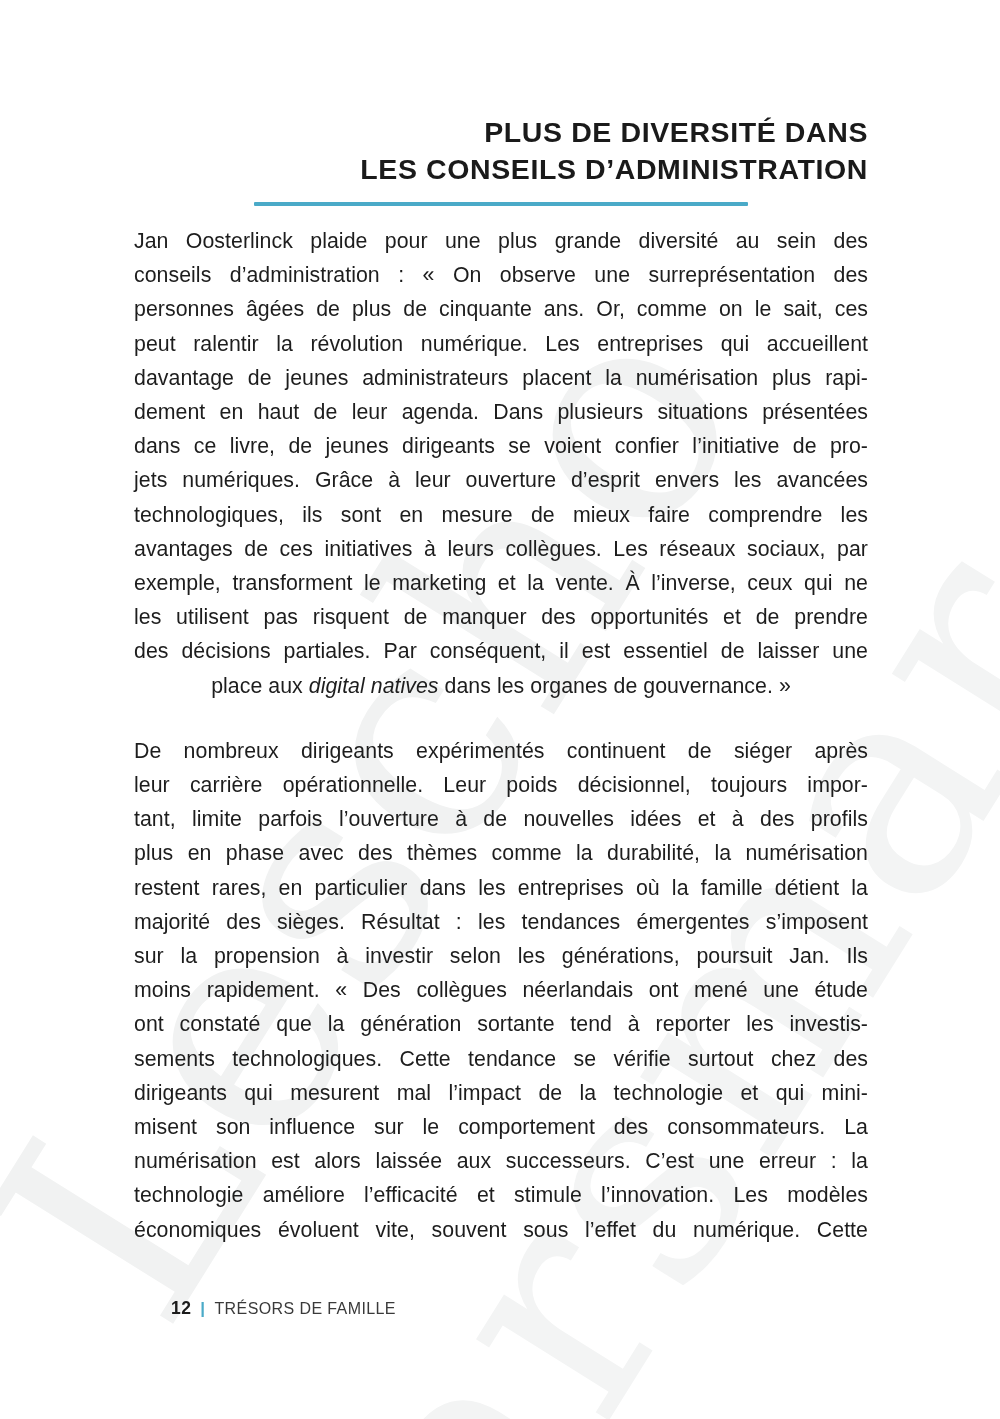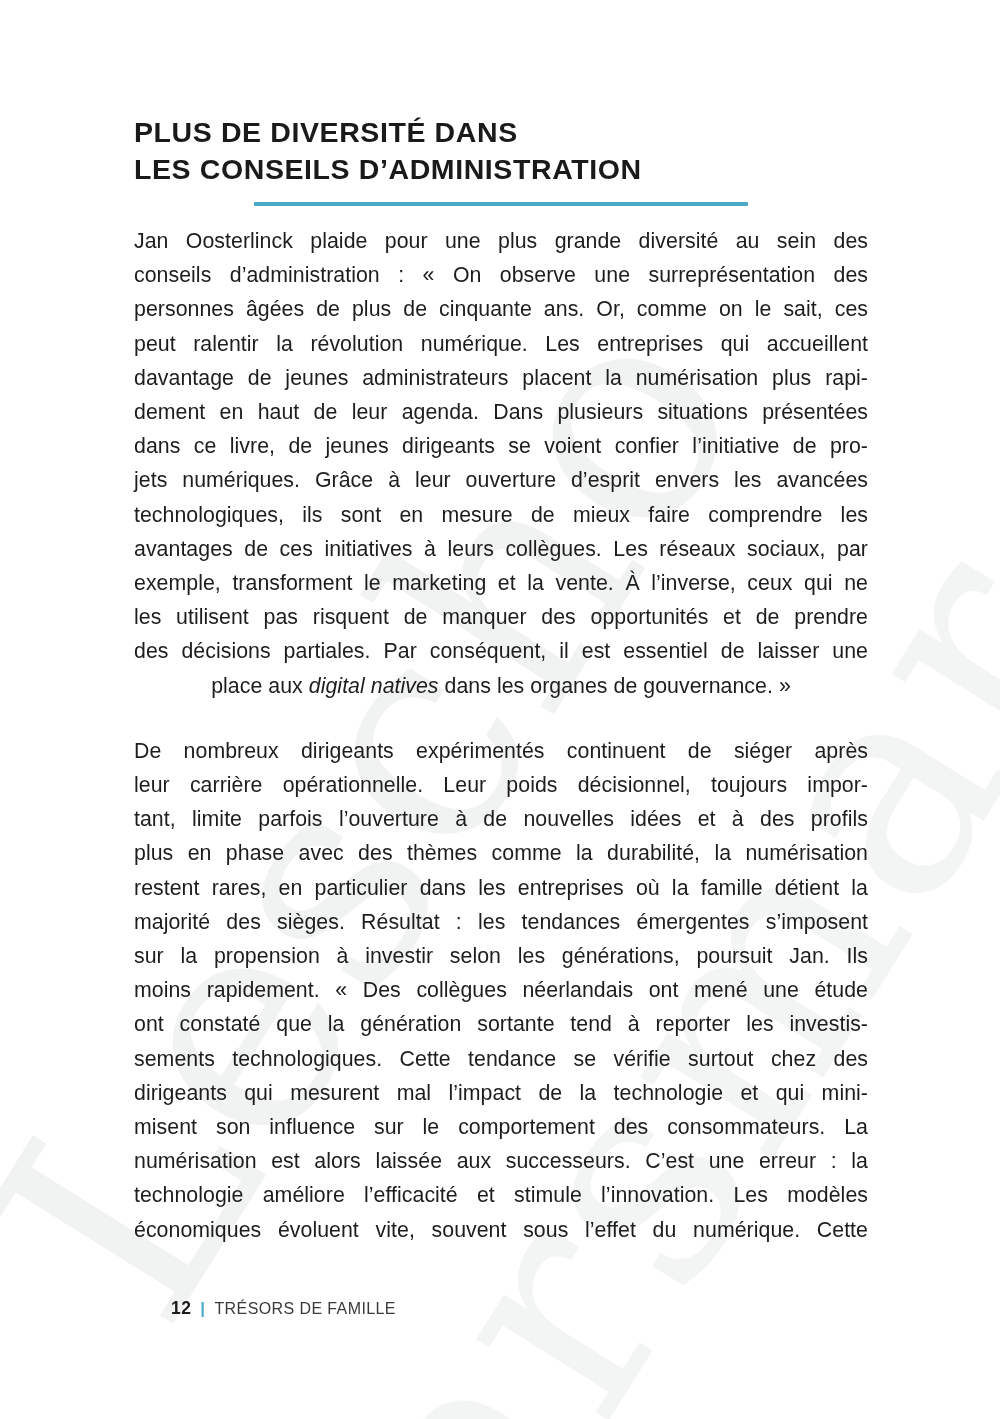--- a/index.html
+++ b/index.html
@@ -58,21 +58,21 @@
     z-index: 2;
     padding: 0;
   }
 
   
   .title-block {
     position: absolute;
     left: 134px;
     top: 114px;
     width: 734px;
-    text-align: left;
+    text-align: right;
   }
   .doc-title {
     margin: 0;
     font-family: "Liberation Sans", sans-serif;
     font-weight: bold;
     font-size: 28.5px;
     line-height: 1.31;
     letter-spacing: 0.6px;
     color: #1a1a1a;
     text-transform: uppercase;

